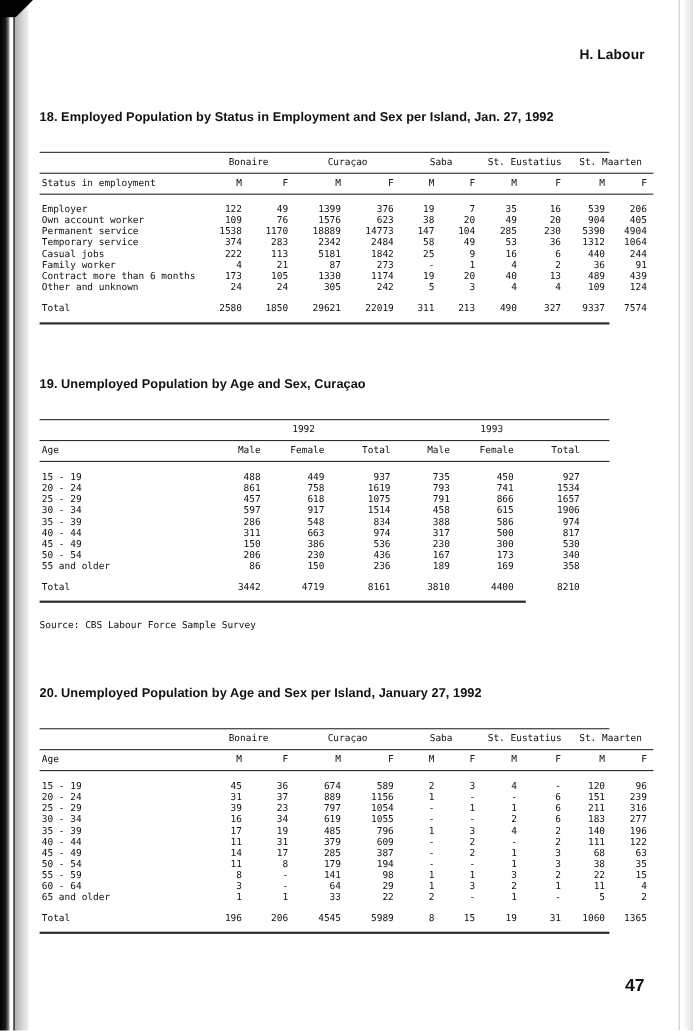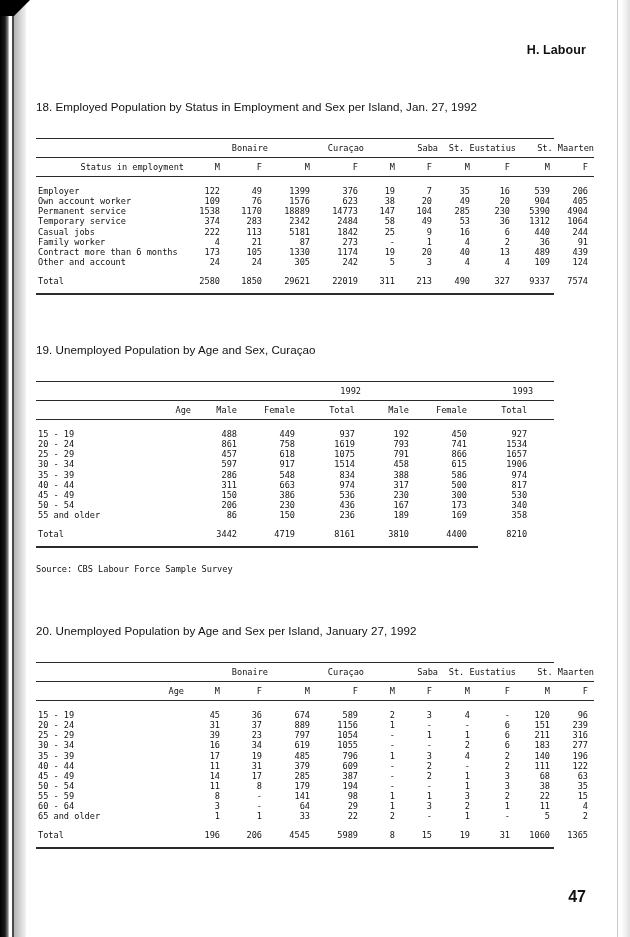--- a/index.html
+++ b/index.html
@@ -89,21 +89,21 @@
   }
 
   .tbl-block {
     position: absolute;
     left: 36px;
     width: 518px;
   }
 
   .tbl-title {
     font-family: "Liberation Sans", sans-serif;
-    font-weight: normal;
+    font-weight: bold;
     font-size: 11.6px;
     letter-spacing: 0.05px;
     color: #111;
     white-space: nowrap;
   }
 
   .rule {
     height: 0;
     border-top: 1px solid #2b2b2b;
     width: 100%;
@@ -119,21 +119,21 @@
     color: #111;
     table-layout: fixed;
   }
   table.data td, table.data th {
     padding: 0;
     font-weight: normal;
     line-height: 10.1px;
     vertical-align: bottom;
     white-space: nowrap;
   }
-  table.data th { font-weight: normal; text-align: right; }
+  table.data th { font-weight: normal; }
 
   .lbl { text-align: left; padding-left: 2px !important; }
   .num { text-align: right; padding-right: 6px !important; }
 
   .grp-head { text-align: center; font-size: 8.6px; }
 
   .spacer-row td { height: 9px; }
   .spacer-row-sm td { height: 7px; }
   .head-pad td, .head-pad th { padding-top: 4px !important; padding-bottom: 4px !important; }
 
@@ -302,21 +302,21 @@
           <td class="num">1330</td>
           <td class="num">1174</td>
           <td class="num">19</td>
           <td class="num">20</td>
           <td class="num">40</td>
           <td class="num">13</td>
           <td class="num">489</td>
           <td class="num">439</td>
         </tr>
         <tr>
-          <td class="lbl">Other and account</td>
+          <td class="lbl">Other and unknown</td>
           <td class="num">24</td>
           <td class="num">24</td>
           <td class="num">305</td>
           <td class="num">242</td>
           <td class="num">5</td>
           <td class="num">3</td>
           <td class="num">4</td>
           <td class="num">4</td>
           <td class="num">109</td>
           <td class="num">124</td>
@@ -395,21 +395,21 @@
       <tbody>
         <tr class="spacer-row">
             <td colspan="8"></td>
           </tr>
 
         <tr>
           <td class="lbl">15 -  19</td>
           <td class="num">488</td>
           <td class="num">449</td>
           <td class="num">937</td>
-          <td class="num">192</td>
+          <td class="num">735</td>
           <td class="num">450</td>
           <td class="num">927</td>
           <td></td>
         </tr>
         <tr>
           <td class="lbl">20 -  24</td>
           <td class="num">861</td>
           <td class="num">758</td>
           <td class="num">1619</td>
           <td class="num">793</td>

